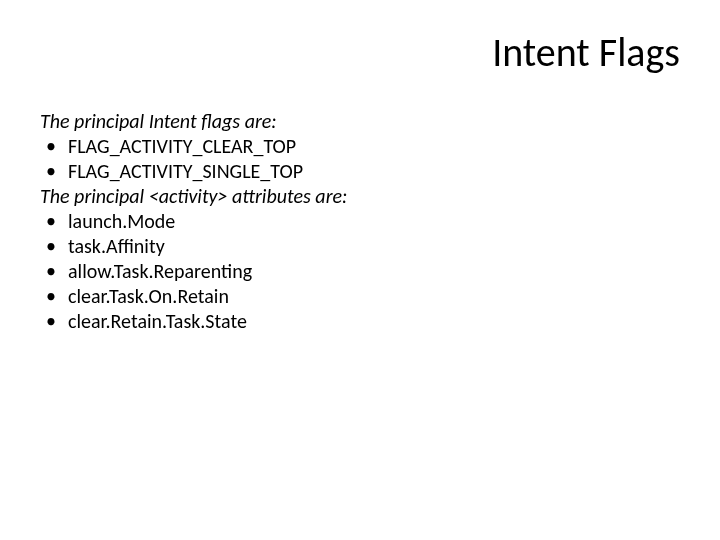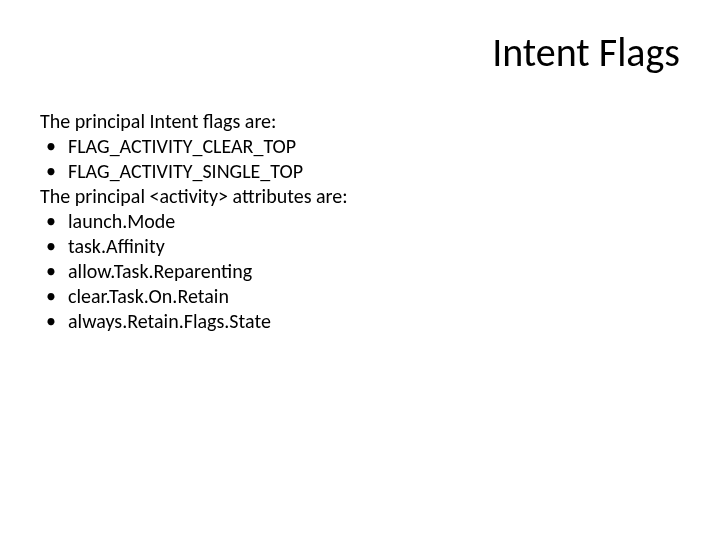--- a/index.html
+++ b/index.html
@@ -27,20 +27,21 @@
       margin-top: 8px;
       margin-bottom: 32px;
       padding-left: 90px;
     }
     .content {
       font-size: 20px;
       line-height: 1.25;
     }
     .intro-line {
       margin-bottom: 0;
+      font-style: italic;
     }
     .bullet-list {
       list-style: none;
       padding-left: 0;
     }
     .bullet-item {
       padding-left: 28px;
       position: relative;
     }
     .bullet-item::before {
@@ -60,16 +61,16 @@
     <ul class="bullet-list">
       <li class="bullet-item">FLAG_ACTIVITY_CLEAR_TOP</li>
       <li class="bullet-item">FLAG_ACTIVITY_SINGLE_TOP</li>
     </ul>
     <div class="intro-line">The principal &lt;activity&gt; attributes are:</div>
     <ul class="bullet-list">
       <li class="bullet-item">launch.Mode</li>
       <li class="bullet-item">task.Affinity</li>
       <li class="bullet-item">allow.Task.Reparenting</li>
       <li class="bullet-item">clear.Task.On.Retain</li>
-      <li class="bullet-item">always.Retain.Flags.State</li>
+      <li class="bullet-item">clear.Retain.Task.State</li>
     </ul>
   </div>
 </div>
 
 </body></html>

